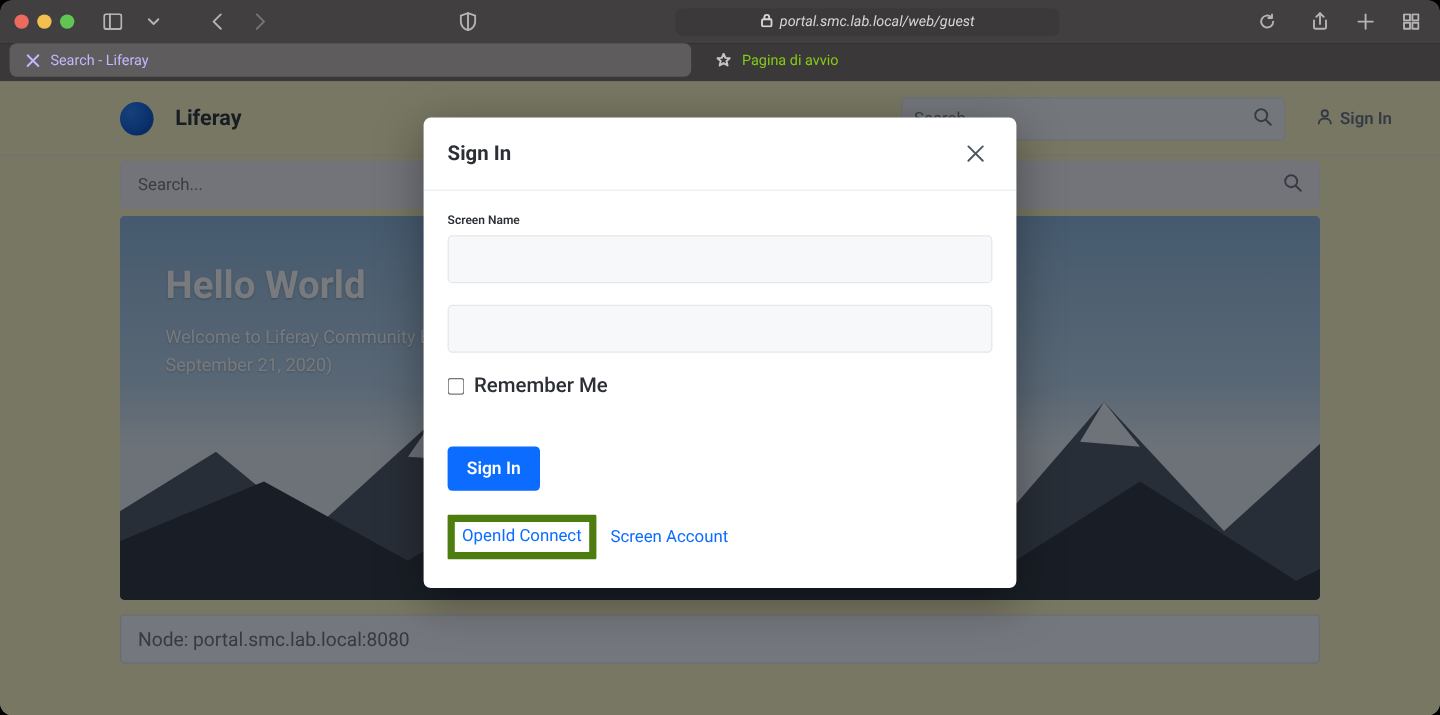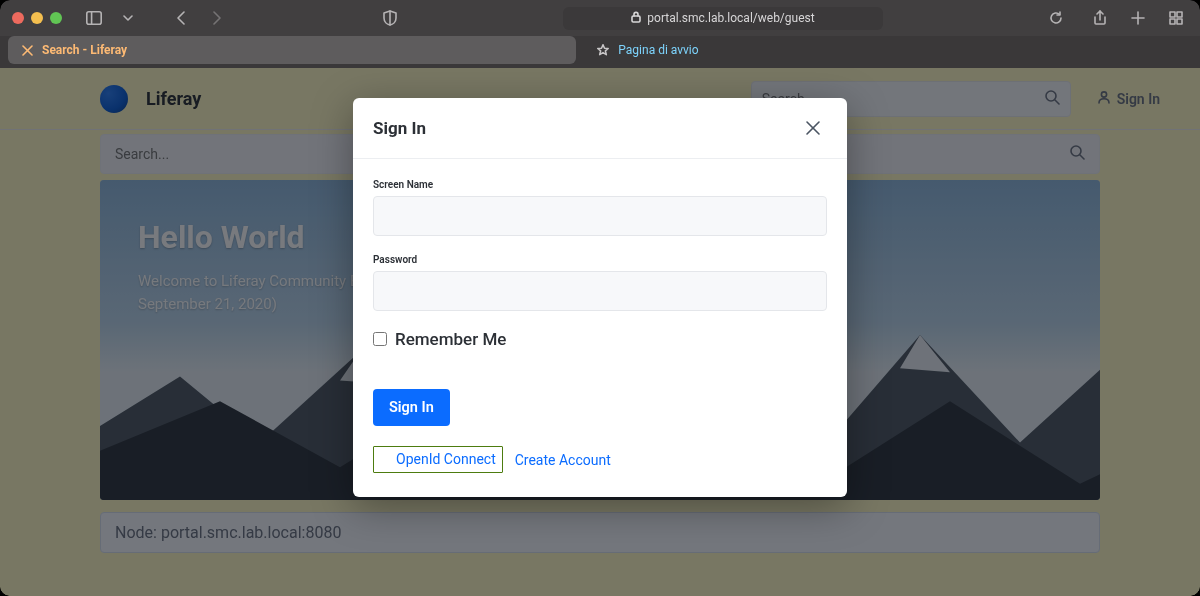--- a/index.html
+++ b/index.html
@@ -9,28 +9,28 @@
   
   .browser { position: relative; width: 1200px; height: 596px; background: #111; border-radius: 10px; overflow: hidden; }
   .titlebar { height: 36px; background: #413f40; display: flex; align-items: center; padding: 0 12px; gap: 10px; }
   .traffic { display: flex; gap: 7px; margin-right: 10px; }
   .dot { width: 12px; height: 12px; border-radius: 50%; }
   .dot-red { background: #ed6a5e; }
   .dot-yellow { background: #f4bf4f; }
   .dot-green { background: #61c554; }
   .tb-btn { width: 24px; height: 24px; display: flex; align-items: center; justify-content: center; color: #b5b3b4; cursor: default; }
   .tb-sep { flex: 0 0 10px; }
-  .address-wrap { flex: 1; display: flex; justify-content: center; }
+  .address-wrap { flex: 1; display: flex; justify-content: center; font-style: italic; }
   .address { display: flex; align-items: center; gap: 6px; color: #d7d6d7; font-size: 12px; background: #3b393a; padding: 4px 40px; border-radius: 6px; min-width: 320px; justify-content: center; }
   .address .lock { font-size: 11px; }
   .tb-right { display: flex; align-items: center; gap: 14px; margin-left: 10px; }
 
   .tabstrip { height: 32px; background: #3a3839; display: flex; align-items: stretch; padding: 0 8px 4px 8px; gap: 8px; }
-  .tab { flex: 0 0 48%; display: flex; align-items: center; gap: 8px; padding: 0 12px; color: #7dd3fc; font-size: 12px; border-radius: 6px; }
-  .tab.active { background: #5e5c5d; color: #fdba74; font-weight: bold; }
+  .tab { flex: 0 0 48%; display: flex; align-items: center; gap: 8px; padding: 0 12px; color: #84cc16; font-size: 12px; border-radius: 6px; }
+  .tab.active { background: #5e5c5d; color: #c4b5fd; }
   .tab .favicon { width: 14px; height: 14px; display: flex; align-items: center; justify-content: center; font-size: 12px; }
   .tab .star { color: #c7c5c6; }
 
   
   .viewport { position: relative; width: 100%; height: calc(596px - 36px - 32px); background: #fef9c3; overflow: hidden; }
 
   
   .page-header { height: 62px; display: flex; align-items: center; padding: 0 32px 0 100px; gap: 18px; border-bottom: 1px solid #eee; }
   .logo { width: 28px; height: 28px; border-radius: 50%; background: radial-gradient(circle at 30% 30%, #2b7ef5 0%, #0b5ed7 60%, #083d8c 100%); }
   .brand { font-weight: 700; font-size: 18px; color: #2c3036; }
@@ -64,21 +64,21 @@
   .modal-body { padding: 20px 20px 24px 20px; }
   .field { margin-bottom: 18px; }
   .field label { display: block; font-size: 10px; font-weight: 600; color: #2c3036; margin-bottom: 6px; }
   .field input[type="text"], .field input[type="password"] { width: 100%; height: 40px; border: 1px solid #e4e6ea; background: #f7f8fa; border-radius: 4px; padding: 0 10px; font-size: 14px; }
   .chk-row { display: flex; align-items: center; gap: 8px; margin-bottom: 40px; }
   .chk-row input { width: 14px; height: 14px; }
   .chk-row span { font-size: 17px; color: #2c3036; font-weight: 500; }
   .primary { background: #0b6cff; color: #fff; border: none; border-radius: 4px; padding: 10px 16px; font-size: 14.5px; font-weight: 600; cursor: pointer; }
   .links-row { margin-top: 20px; display: flex; gap: 12px; align-items: center; }
   .link { color: #0b6cff; font-size: 14px; text-decoration: none; }
-  .link.openid { border: 1px solid #4d7c0f; padding: 4px 6px 5px 22px; border-radius: 1px; }
+  .link.openid { border: 6px solid #4d7c0f; padding: 4px 6px 5px 6px; border-radius: 1px; }
 
   
   svg { stroke: currentColor; fill: none; stroke-width: 1.6; stroke-linecap: round; stroke-linejoin: round; }
 </style>
 </head>
 <body>
 
 <div class="browser">
 
   <div class="titlebar">
@@ -246,29 +246,28 @@
               <line x1="14" y1="2" x2="2" y2="14"></line>
             </svg>
         </div>
       </div>
       <div class="modal-body">
         <div class="field">
           <label>Screen Name</label>
           <input type="text" value="" style="">
         </div>
         <div class="field">
-          <label>Password</label>
           <input type="password" value="" style="">
         </div>
         <div class="chk-row">
           <input type="checkbox" style="">
           <span>Remember Me</span>
         </div>
         <button class="primary">Sign In</button>
         <div class="links-row">
           <a href="#" class="link openid">OpenId Connect</a>
-          <a href="#" class="link">Create Account</a>
+          <a href="#" class="link">Screen Account</a>
         </div>
       </div>
     </div>
 
   </div>
 </div>
 
 </body></html>

